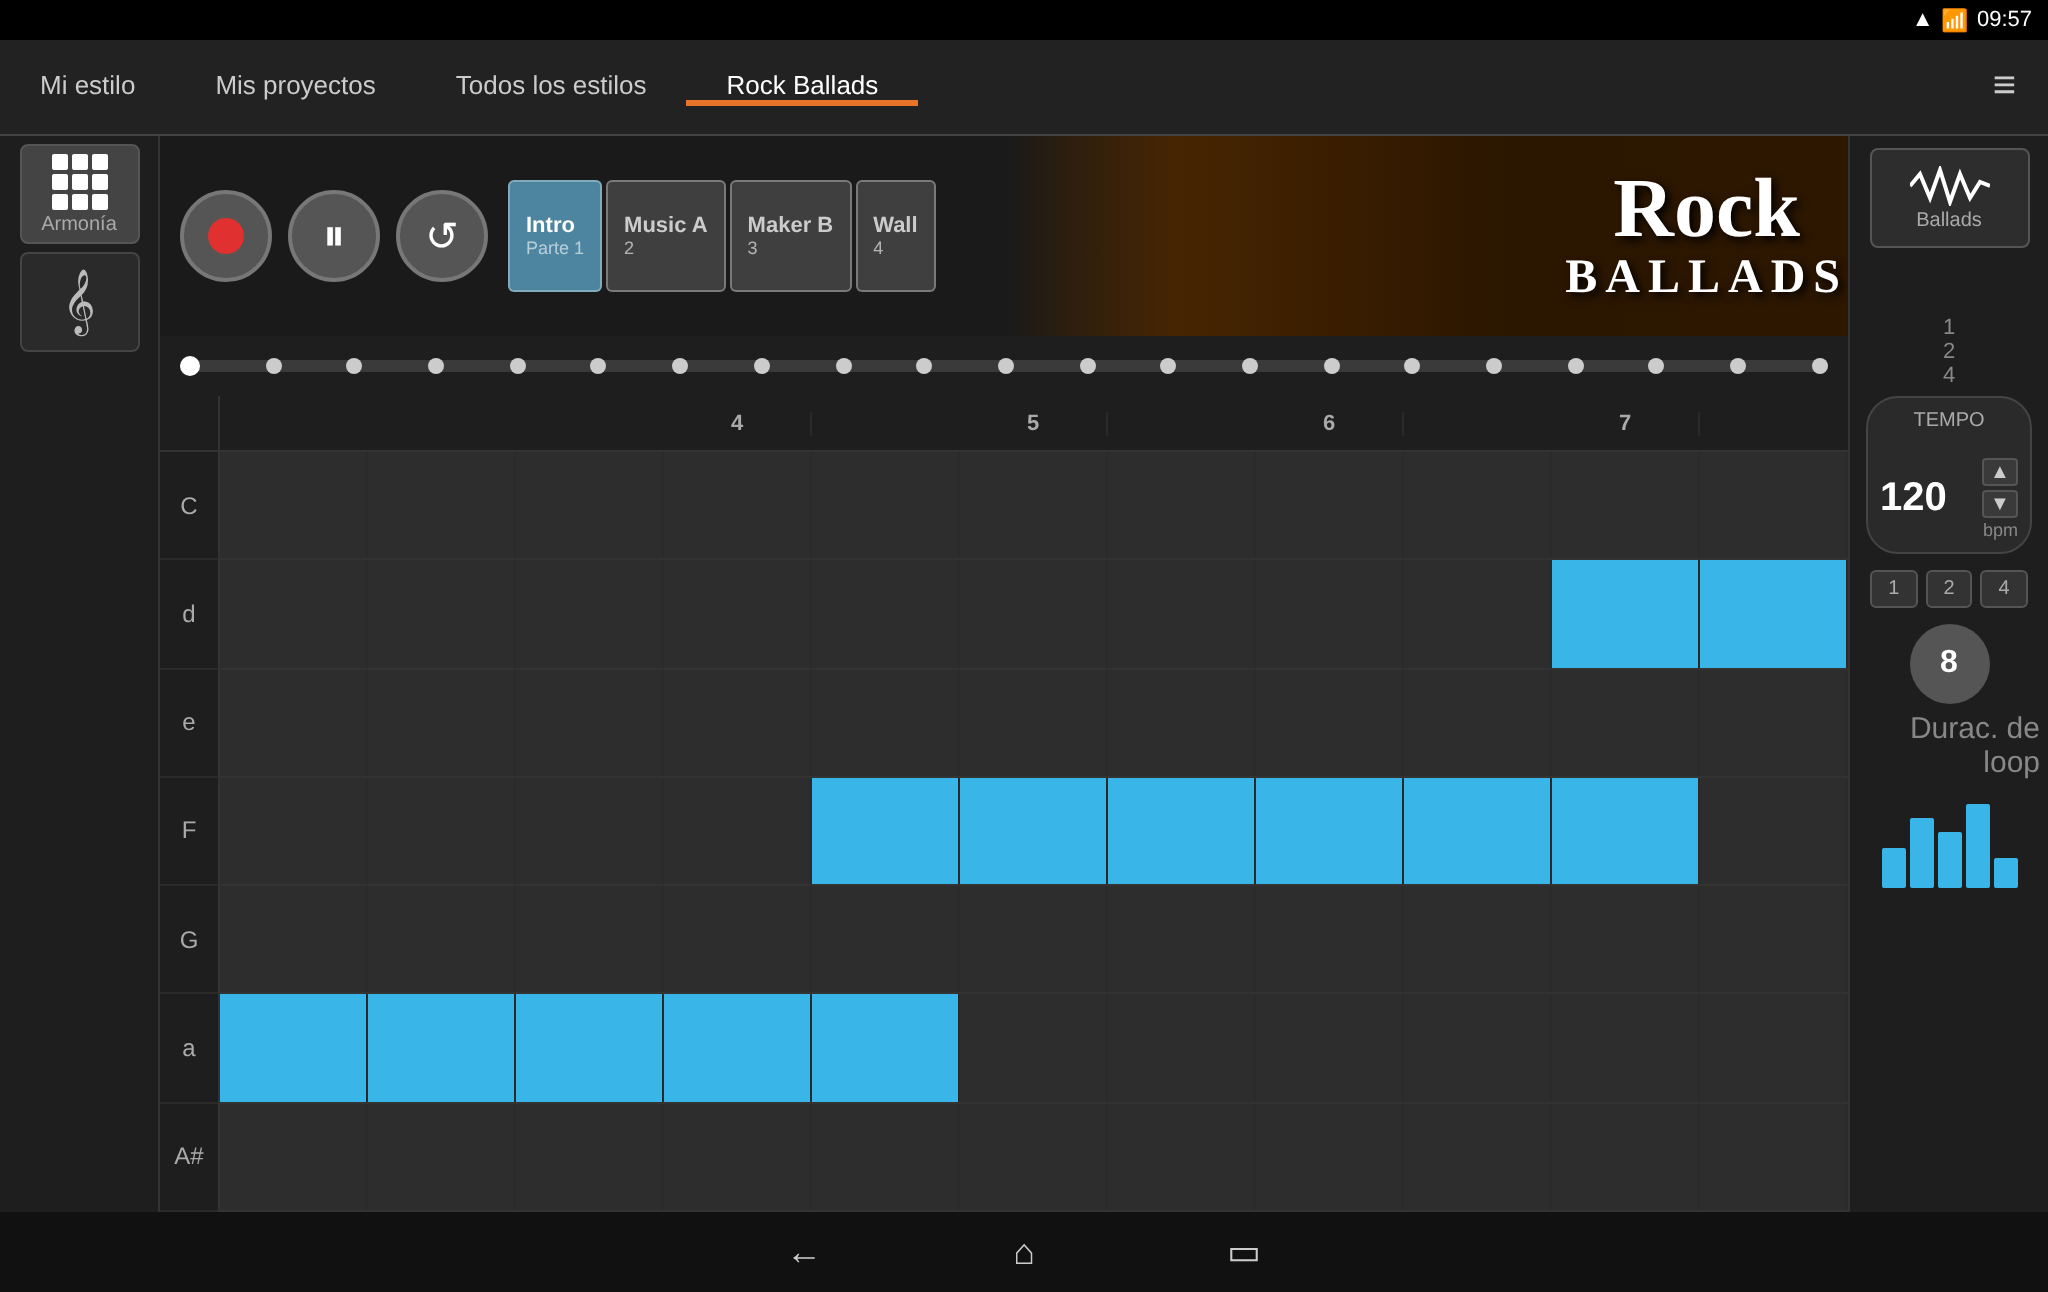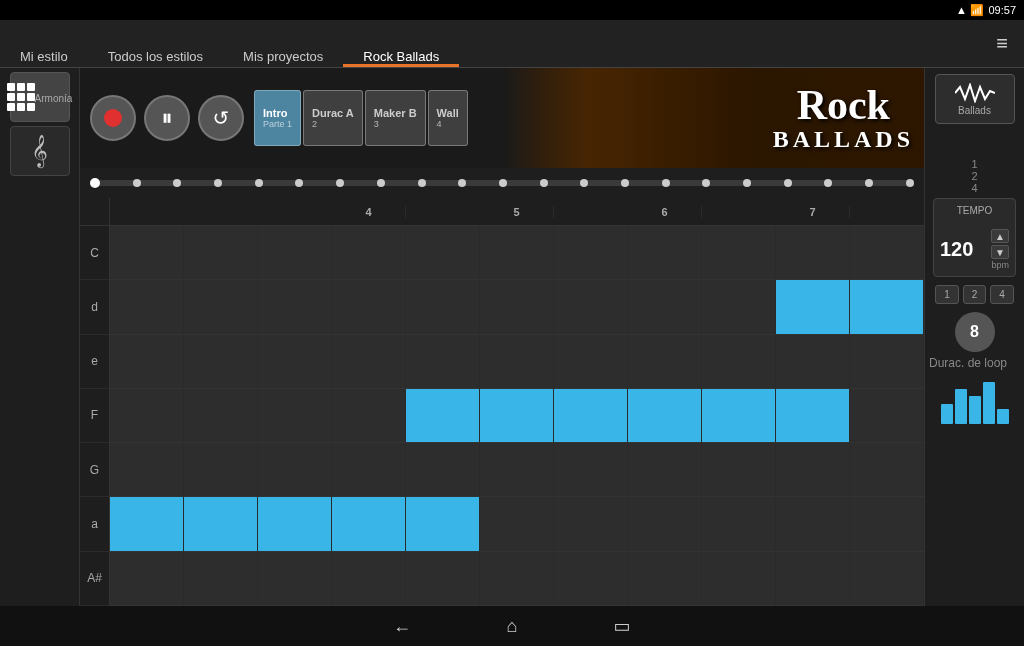--- a/index.html
+++ b/index.html
@@ -54,21 +54,21 @@
       width: 28px;
       height: 16px;
     }
     .app-title {
       font-size: 16px;
       font-weight: bold;
       color: #fff;
     }
     .nav-tabs {
       display: flex;
-      align-items: flex-end;
+      align-items: center;
       height: 100%;
       flex: 1;
     }
     .nav-tab {
       padding: 0 20px;
       display: flex;
       align-items: center;
       font-size: 13px;
       color: #ccc;
       cursor: pointer;
@@ -102,20 +102,21 @@
       align-items: center;
       padding-top: 4px;
       border-right: 1px solid #333;
     }
     .sidebar-btn {
       width: 60px;
       height: 50px;
       background: #3a3a3a;
       border-radius: 4px;
       display: flex;
+      flex-direction: column;
       align-items: center;
       justify-content: center;
       cursor: pointer;
       margin-bottom: 4px;
       border: 1px solid #555;
     }
     .sidebar-btn.active { background: #444; }
     .sidebar-btn-label {
       font-size: 10px;
       color: #aaa;
@@ -233,21 +234,20 @@
     .rock-banner {
       position: absolute;
       right: 0;
       top: 0;
       height: 100%;
       width: 420px;
       background: linear-gradient(to right, transparent, rgba(80,40,0,0.8) 20%, rgba(40,20,0,0.9) 60%);
       display: flex;
       align-items: center;
       justify-content: flex-end;
-      padding-right: 10px;
       z-index: 1;
       overflow: hidden;
     }
     .rock-text {
       text-align: center;
       z-index: 3;
     }
     .rock-title {
       font-size: 42px;
       font-weight: 900;
@@ -410,21 +410,21 @@
       font-size: 11px;
       color: #888;
       height: 42px;
     }
 
     
     .tempo-panel {
       margin: 4px 8px;
       background: #2a2a2a;
       border: 1px solid #444;
-      border-radius: 4px;
+      border-radius: 16px;
       padding: 6px;
     }
     .tempo-label { font-size: 10px; color: #aaa; text-align: center; }
     .tempo-value-row {
       display: flex;
       align-items: center;
       justify-content: space-between;
       margin-top: 12px;
     }
     .tempo-value { font-size: 20px; font-weight: bold; color: #fff; }
@@ -473,21 +473,21 @@
       border-radius: 50%;
       background: #555;
       display: flex;
       align-items: center;
       justify-content: center;
       font-size: 16px;
       font-weight: bold;
       color: #fff;
       cursor: pointer;
     }
-    .duration-label { font-size: 12px; color: #888; text-align: left; padding: 0 4px; }
+    .duration-label { font-size: 15px; color: #888; text-align: right; padding: 0 4px; }
 
     
     .vol-bars {
       display: flex;
       align-items: flex-end;
       justify-content: center;
       height: 50px;
       gap: 2px;
       padding: 0 8px;
       margin-top: 4px;
@@ -525,22 +525,22 @@
   <div class="status-icons">
     <span>▲</span>
     <span>📶</span>
     <span>09:57</span>
   </div>
 </div>
 
 <div id="top-nav">
   <div class="nav-tabs">
     <div class="nav-tab">Mi estilo</div>
+    <div class="nav-tab">Mis proyectos</div>
     <div class="nav-tab">Todos los estilos</div>
-    <div class="nav-tab">Mis proyectos</div>
     <div class="nav-tab active">Rock Ballads</div>
   </div>
   <div class="nav-menu">≡</div>
 </div>
 
 <div id="main">
 
   <div id="sidebar">
     <div class="sidebar-btn active">
       <div class="grid-icon">
@@ -575,21 +575,21 @@
           <span style="font-size:20px;">↺</span>
         </button>
       </div>
 
       <div class="sequence-blocks">
         <div class="seq-block active">
           <div class="seq-label">Intro</div>
           <div class="seq-num">Parte 1</div>
         </div>
         <div class="seq-block inactive">
-          <div class="seq-label">Durac A</div>
+          <div class="seq-label">Music A</div>
           <div class="seq-num">2</div>
         </div>
         <div class="seq-block inactive">
           <div class="seq-label">Maker B</div>
           <div class="seq-num">3</div>
         </div>
         <div class="seq-block inactive">
           <div class="seq-label">Wall</div>
           <div class="seq-num">4</div>
         </div>

